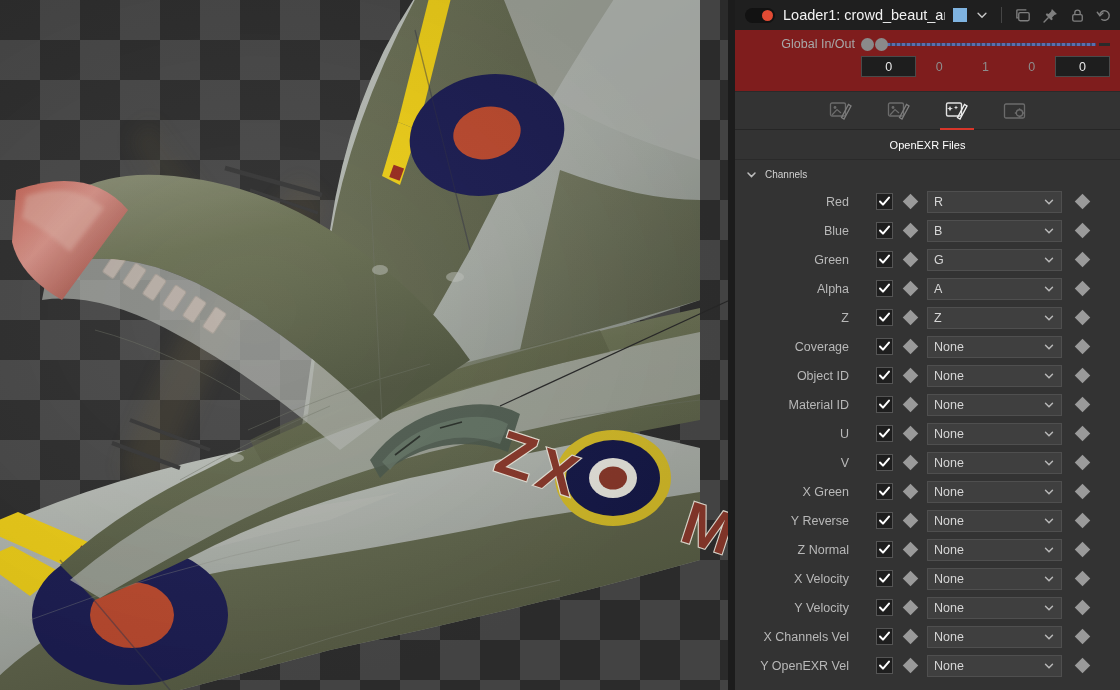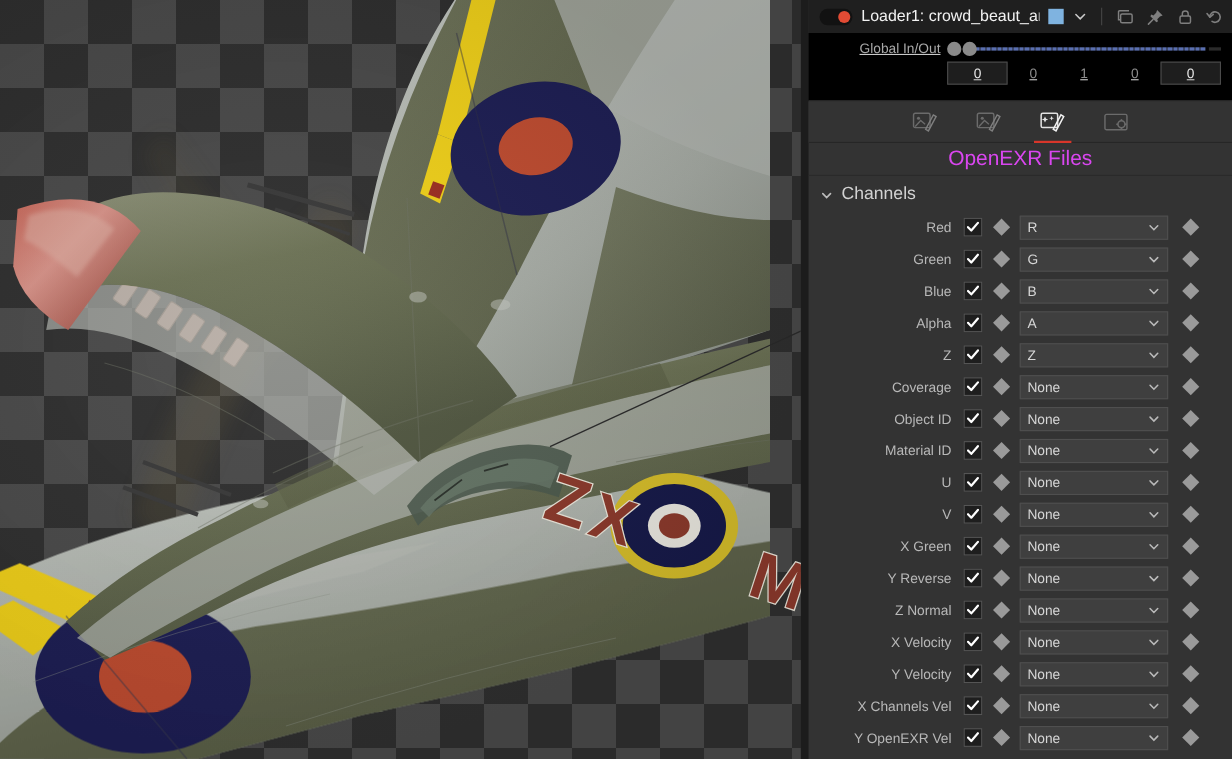--- a/index.html
+++ b/index.html
@@ -60,24 +60,23 @@
   }
   .color-swatch {
     width: 14px; height: 14px; background: #7fb3e0; flex:0 0 auto; cursor:pointer;
   }
   .tb-chev { width: 14px; height: 14px; flex:0 0 auto; cursor:pointer; }
   .tb-sep { width:1px; height:16px; background:#454545; margin:0 4px; flex:0 0 auto; }
   .tb-icon { width: 19px; height: 19px; flex:0 0 auto; cursor:pointer; opacity:.78; }
 
   
   .gio {
-    background: #000000; flex: 0 0 62px;
+    background: #7f1d1d; flex: 0 0 62px;
     border-bottom: 1px solid #2a2a2a;
     padding: 7px 10px 0 10px;
-    text-decoration: underline;
   }
   .gio-row1 { display:flex; align-items:center; gap:6px; }
   .gio-label { color:#a8a8a8; font-size:12.5px; width:110px; text-align:right; }
   .gio-slider { flex:1 1 auto; position:relative; height:14px; }
   .gio-track {
     position:absolute; left:26px; right:14px; top:6px; height:3px;
     background: repeating-linear-gradient(90deg,#5a6fb0 0 3px, #3f4a6e 3px 5px);
   }
   .gio-endtick { position:absolute; right:0; top:6px; width:11px; height:3px; background:#2a2a2a; }
   .gio-h1, .gio-h2 {
@@ -103,31 +102,31 @@
   .tabbtn { width:26px; height:26px; position:relative; cursor:pointer; opacity:.55; }
   .tabbtn.active { opacity:1; }
   .tabbtn.active::after {
     content:''; position:absolute; left:-4px; right:-4px; bottom:-6px;
     height:2px; background:#d8362a;
   }
 
   
   .exr-head {
     flex: 0 0 30px; display:flex; align-items:center; justify-content:center;
-    font-size:19px; color:#d946ef; border-bottom:1px solid #2a2a2a;
+    font-size:11px; color:#ffffff; border-bottom:1px solid #2a2a2a;
   }
 
   
   .chan-wrap { flex:1 1 auto; overflow:hidden; position:relative; padding-top:8px; }
   .sect-head { display:flex; align-items:center; gap:7px; padding:0 0 6px 10px; cursor:pointer; }
-  .sect-head .ctext { font-size:16px; color:#d2d2d2; }
+  .sect-head .ctext { font-size:10px; color:#d2d2d2; }
 
   .crow { display:flex; align-items:center; height:29px; }
   .crow-label {
-    width: 141px; text-align:right; padding-right:11px;
+    width: 141px; text-align:right; padding-right:27px;
     font-size:12.5px; color:#b8b8b8; white-space:nowrap;
   }
   .chk {
     width:17px; height:17px; background:#1e1e1e; border:1px solid #555;
     position:relative; flex:0 0 auto; cursor:pointer;
   }
   .chk svg { position:absolute; left:2px; top:2px; }
   .diamond {
     width:11px; height:11px; background:#9a9a9a; transform:rotate(45deg);
     flex:0 0 auto; cursor:pointer;
@@ -404,51 +403,51 @@
               <span>R</span>
               <svg class="cchev" viewBox="0 0 12 12">
                 <path d="M2.5 4.2 L6 7.8 L9.5 4.2" stroke="#cfcfcf" stroke-width="1.4" fill="none" stroke-linecap="round"></path>
               </svg>
             </div>
             <div class="dia-cell-r">
               <div class="diamond"></div>
             </div>
           </div>
           <div class="crow">
+            <div class="crow-label">Blue</div>
+            <div class="chk">
+              <svg width="11" height="11" viewBox="0 0 11 11">
+                <path d="M1 5.5 L4 8.6 L10 1.6" stroke="#ffffff" stroke-width="2" fill="none" stroke-linecap="round" stroke-linejoin="round"></path>
+              </svg>
+            </div>
+            <div class="dia-cell">
+              <div class="diamond"></div>
+            </div>
+            <div class="combo">
+              <span>B</span>
+              <svg class="cchev" viewBox="0 0 12 12">
+                <path d="M2.5 4.2 L6 7.8 L9.5 4.2" stroke="#cfcfcf" stroke-width="1.4" fill="none" stroke-linecap="round"></path>
+              </svg>
+            </div>
+            <div class="dia-cell-r">
+              <div class="diamond"></div>
+            </div>
+          </div>
+          <div class="crow">
             <div class="crow-label">Green</div>
             <div class="chk">
               <svg width="11" height="11" viewBox="0 0 11 11">
                 <path d="M1 5.5 L4 8.6 L10 1.6" stroke="#ffffff" stroke-width="2" fill="none" stroke-linecap="round" stroke-linejoin="round"></path>
               </svg>
             </div>
             <div class="dia-cell">
               <div class="diamond"></div>
             </div>
             <div class="combo">
               <span>G</span>
-              <svg class="cchev" viewBox="0 0 12 12">
-                <path d="M2.5 4.2 L6 7.8 L9.5 4.2" stroke="#cfcfcf" stroke-width="1.4" fill="none" stroke-linecap="round"></path>
-              </svg>
-            </div>
-            <div class="dia-cell-r">
-              <div class="diamond"></div>
-            </div>
-          </div>
-          <div class="crow">
-            <div class="crow-label">Blue</div>
-            <div class="chk">
-              <svg width="11" height="11" viewBox="0 0 11 11">
-                <path d="M1 5.5 L4 8.6 L10 1.6" stroke="#ffffff" stroke-width="2" fill="none" stroke-linecap="round" stroke-linejoin="round"></path>
-              </svg>
-            </div>
-            <div class="dia-cell">
-              <div class="diamond"></div>
-            </div>
-            <div class="combo">
-              <span>B</span>
               <svg class="cchev" viewBox="0 0 12 12">
                 <path d="M2.5 4.2 L6 7.8 L9.5 4.2" stroke="#cfcfcf" stroke-width="1.4" fill="none" stroke-linecap="round"></path>
               </svg>
             </div>
             <div class="dia-cell-r">
               <div class="diamond"></div>
             </div>
           </div>
           <div class="crow">
             <div class="crow-label">Alpha</div>

